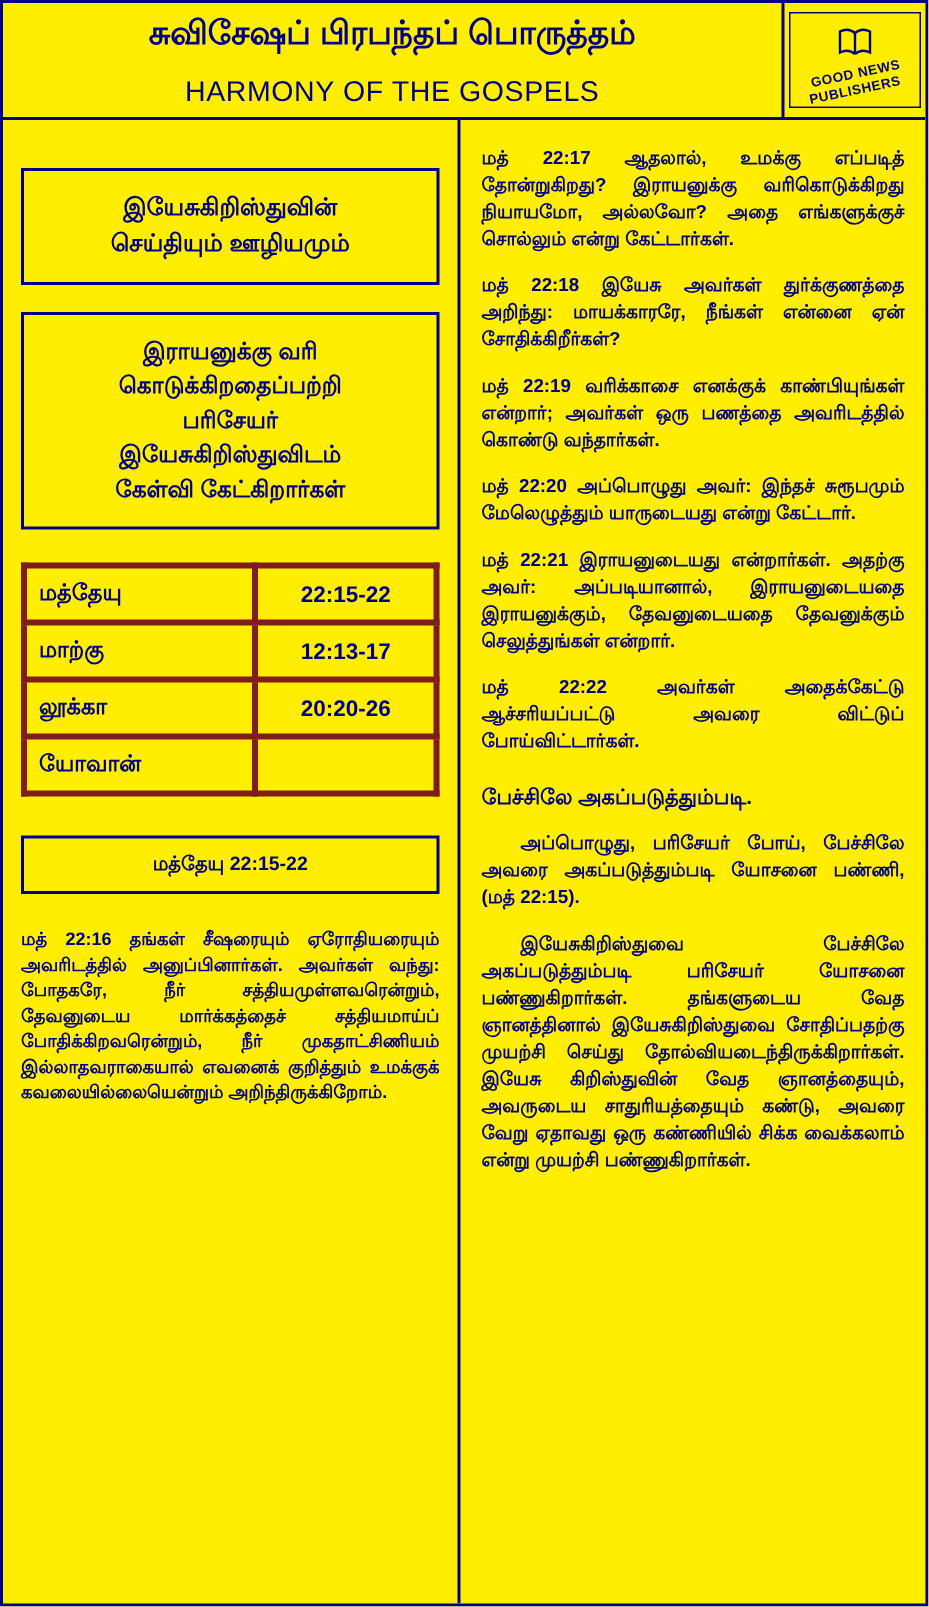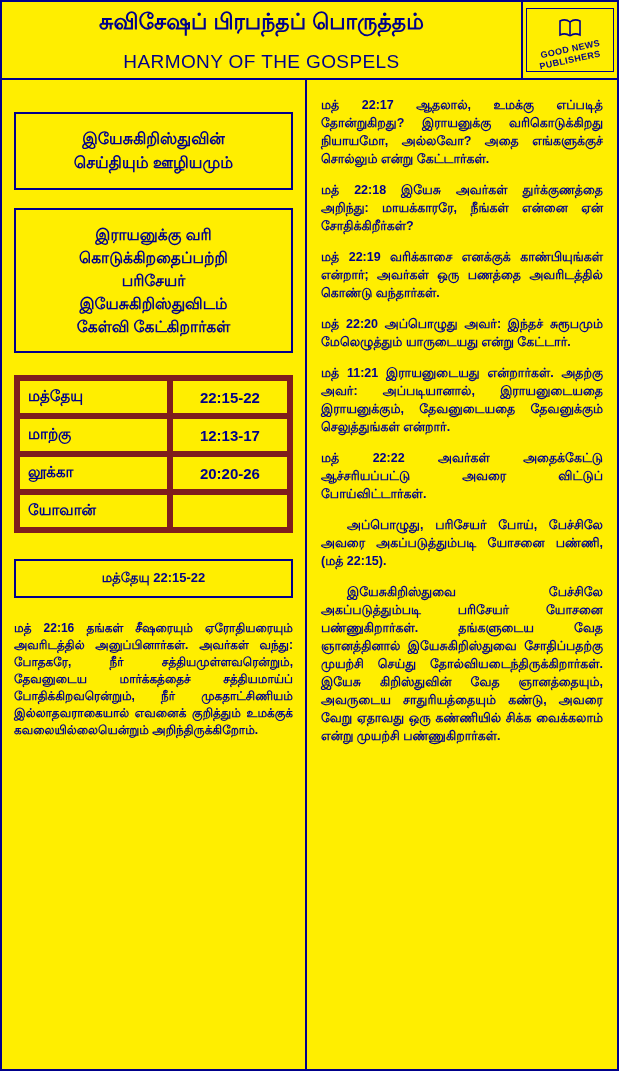--- a/index.html
+++ b/index.html
@@ -133,21 +133,21 @@
   .box-a { margin-top: 18px; }
   .box-b .ln { font-size: 15.5px; line-height: 23px; }
 
   
   .gospel-table {
     border-collapse: collapse;
     width: 100%;
     margin-top: 22px;
   }
   .gospel-table td {
-    border: 6px solid #7f1d1d;
+    border: 4px solid #7f1d1d;
     color: #00008b;
     font-weight: bold;
     font-size: 15px;
     height: 38px;
     padding: 2px 8px;
     box-sizing: border-box;
   }
   .gospel-table td.ref {
     text-align: center;
     width: 44%;
@@ -268,23 +268,24 @@
       </div>
 
     </div>
 
     <div class="col-right">
 
       <p class="verse">மத் 22:17 ஆதலால், உமக்கு எப்படித் தோன்றுகிறது? இராயனுக்கு வரிகொடுக்கிறது நியாயமோ, அல்லவோ? அதை எங்களுக்குச் சொல்லும் என்று கேட்டார்கள்.</p>
       <p class="verse">மத் 22:18 இயேசு அவர்கள் துர்க்குணத்தை அறிந்து: மாயக்காரரே, நீங்கள் என்னை ஏன் சோதிக்கிறீர்கள்?</p>
       <p class="verse">மத் 22:19 வரிக்காசை எனக்குக் காண்பியுங்கள் என்றார்; அவர்கள் ஒரு பணத்தை அவரிடத்தில் கொண்டு வந்தார்கள்.</p>
       <p class="verse">மத் 22:20 அப்பொழுது அவர்: இந்தச் சுரூபமும் மேலெழுத்தும் யாருடையது என்று கேட்டார்.</p>
-      <p class="verse">மத் 11:21 இராயனுடையது என்றார்கள். அதற்கு அவர்: அப்படியானால், இராயனுடையதை இராயனுக்கும், தேவனுடையதை தேவனுக்கும் செலுத்துங்கள் என்றார்.</p>
+      <p class="verse">மத் 22:21 இராயனுடையது என்றார்கள். அதற்கு அவர்: அப்படியானால், இராயனுடையதை இராயனுக்கும், தேவனுடையதை தேவனுக்கும் செலுத்துங்கள் என்றார்.</p>
       <p class="verse">மத் 22:22 அவர்கள் அதைக்கேட்டு ஆச்சரியப்பட்டு அவரை விட்டுப் போய்விட்டார்கள்.</p>
 
+      <p class="subhead">பேச்சிலே அகப்படுத்தும்படி.</p>
 
       <p class="verse indent">அப்பொழுது, பரிசேயர் போய், பேச்சிலே அவரை அகப்படுத்தும்படி யோசனை பண்ணி, (மத் 22:15).</p>
       <p class="verse indent">இயேசுகிறிஸ்துவை பேச்சிலே அகப்படுத்தும்படி பரிசேயர் யோசனை பண்ணுகிறார்கள். தங்களுடைய வேத ஞானத்தினால் இயேசுகிறிஸ்துவை சோதிப்பதற்கு முயற்சி செய்து தோல்வியடைந்திருக்கிறார்கள். இயேசு கிறிஸ்துவின் வேத ஞானத்தையும், அவருடைய சாதுரியத்தையும் கண்டு, அவரை வேறு ஏதாவது ஒரு கண்ணியில் சிக்க வைக்கலாம் என்று முயற்சி பண்ணுகிறார்கள்.</p>
 
     </div>
 
   </div>
 
 </div>
 

